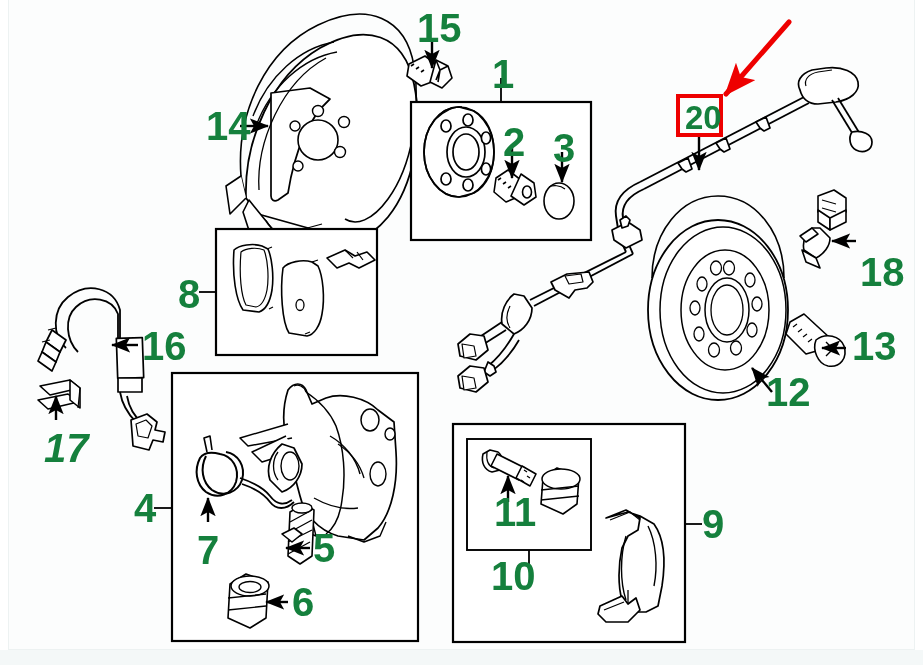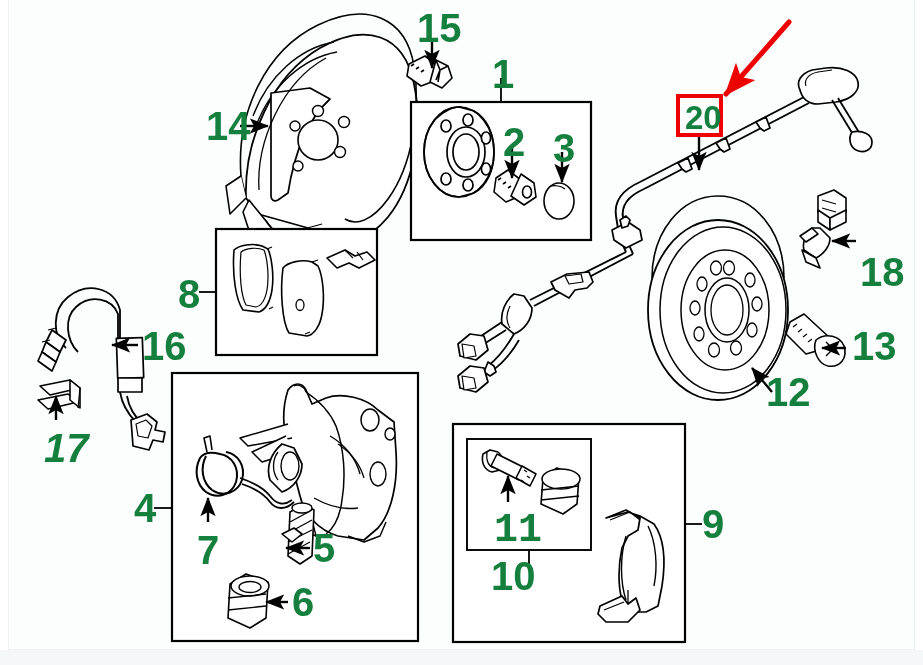--- a/index.html
+++ b/index.html
@@ -426,21 +426,21 @@
     <div class="num s40" style="left:492px; top:54px;">1</div>
     <div class="num s40" style="left:503px; top:122px;">2</div>
     <div class="num s40" style="left:553px; top:128px;">3</div>
     <div class="num s40" style="left:178px; top:274px;">8</div>
     <div class="num s40" style="left:142px; top:326px;">16</div>
     <div class="num s40" style="left:44px; top:428px;font-style:italic;">17</div>
     <div class="num s40" style="left:134px; top:488px;">4</div>
     <div class="num s40" style="left:197px; top:530px;">7</div>
     <div class="num s40" style="left:313px; top:528px;">5</div>
     <div class="num s40" style="left:292px; top:582px;">6</div>
-    <div class="num s40" style="left:494px; top:511px;font-family:Liberation Mono, monospace;">11</div>
+    <div class="num s40" style="left:494px; top:492px;">11</div>
     <div class="num s40" style="left:491px; top:556px;">10</div>
     <div class="num s40" style="left:702px; top:504px;">9</div>
     <div class="num s40" style="left:766px; top:372px;">12</div>
     <div class="num s40" style="left:852px; top:326px;">13</div>
     <div class="num s40" style="left:860px; top:220px;margin-top:32px;">18</div>
 
     <div id="callout-19">
       <div class="num">20</div>
     </div>
 

